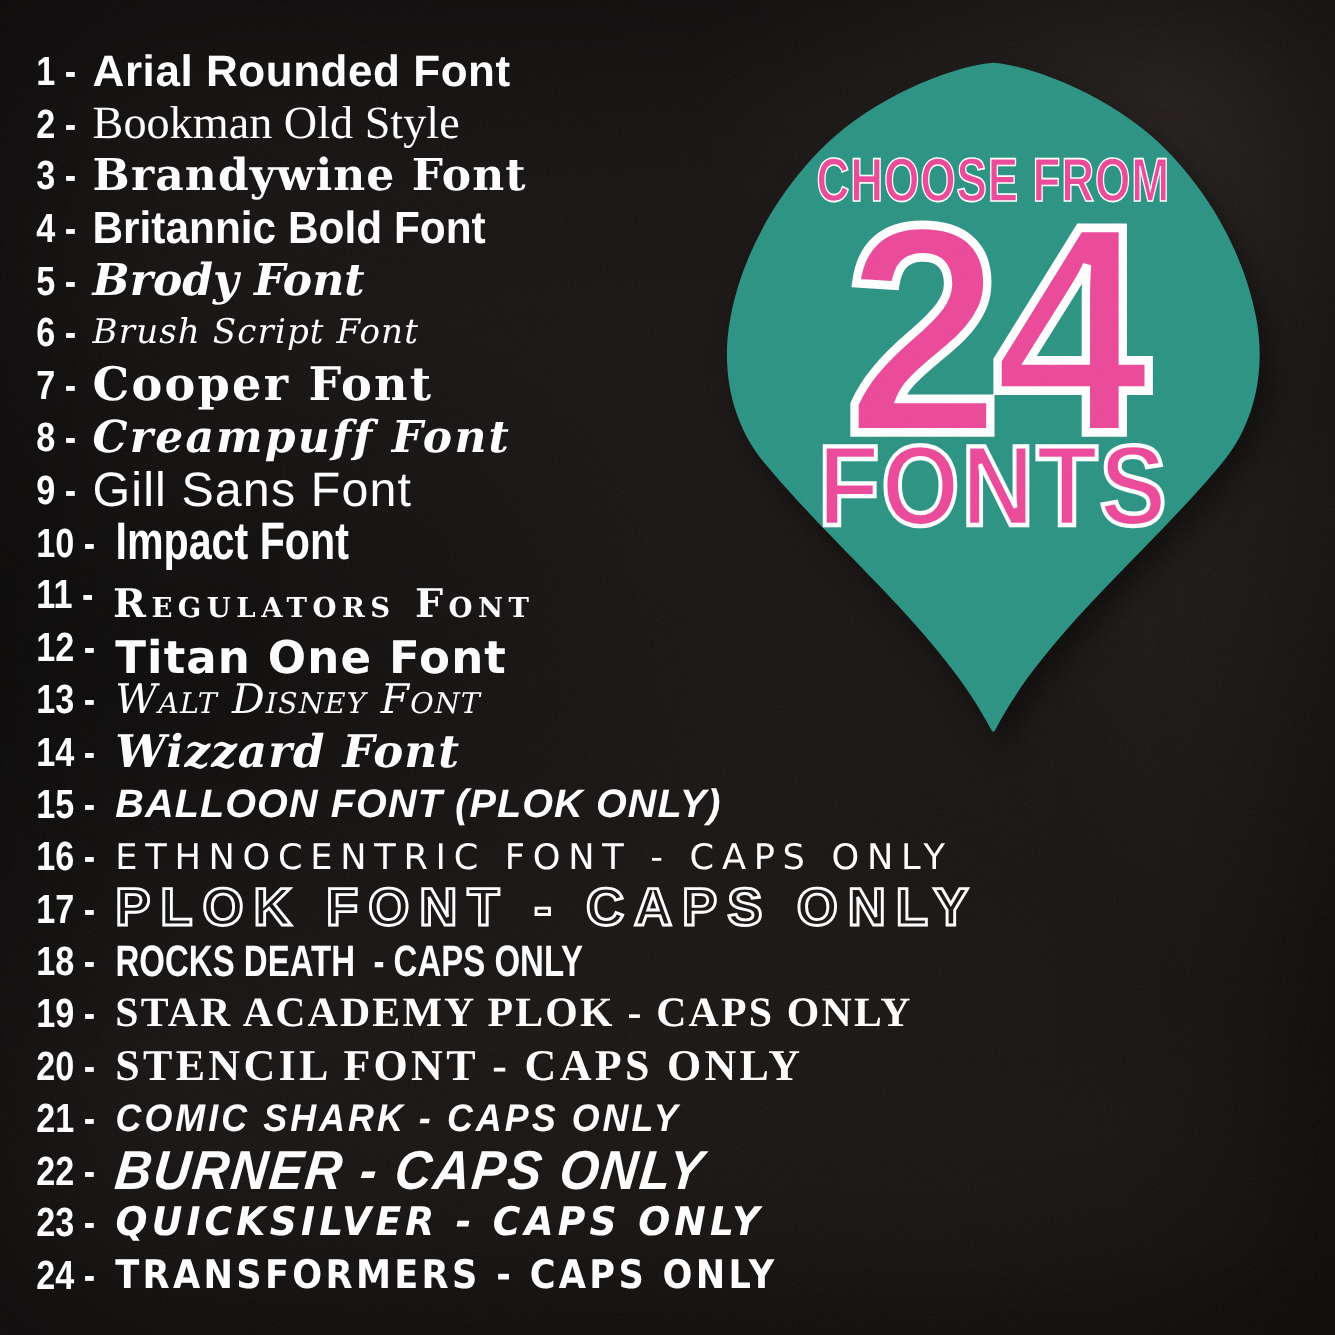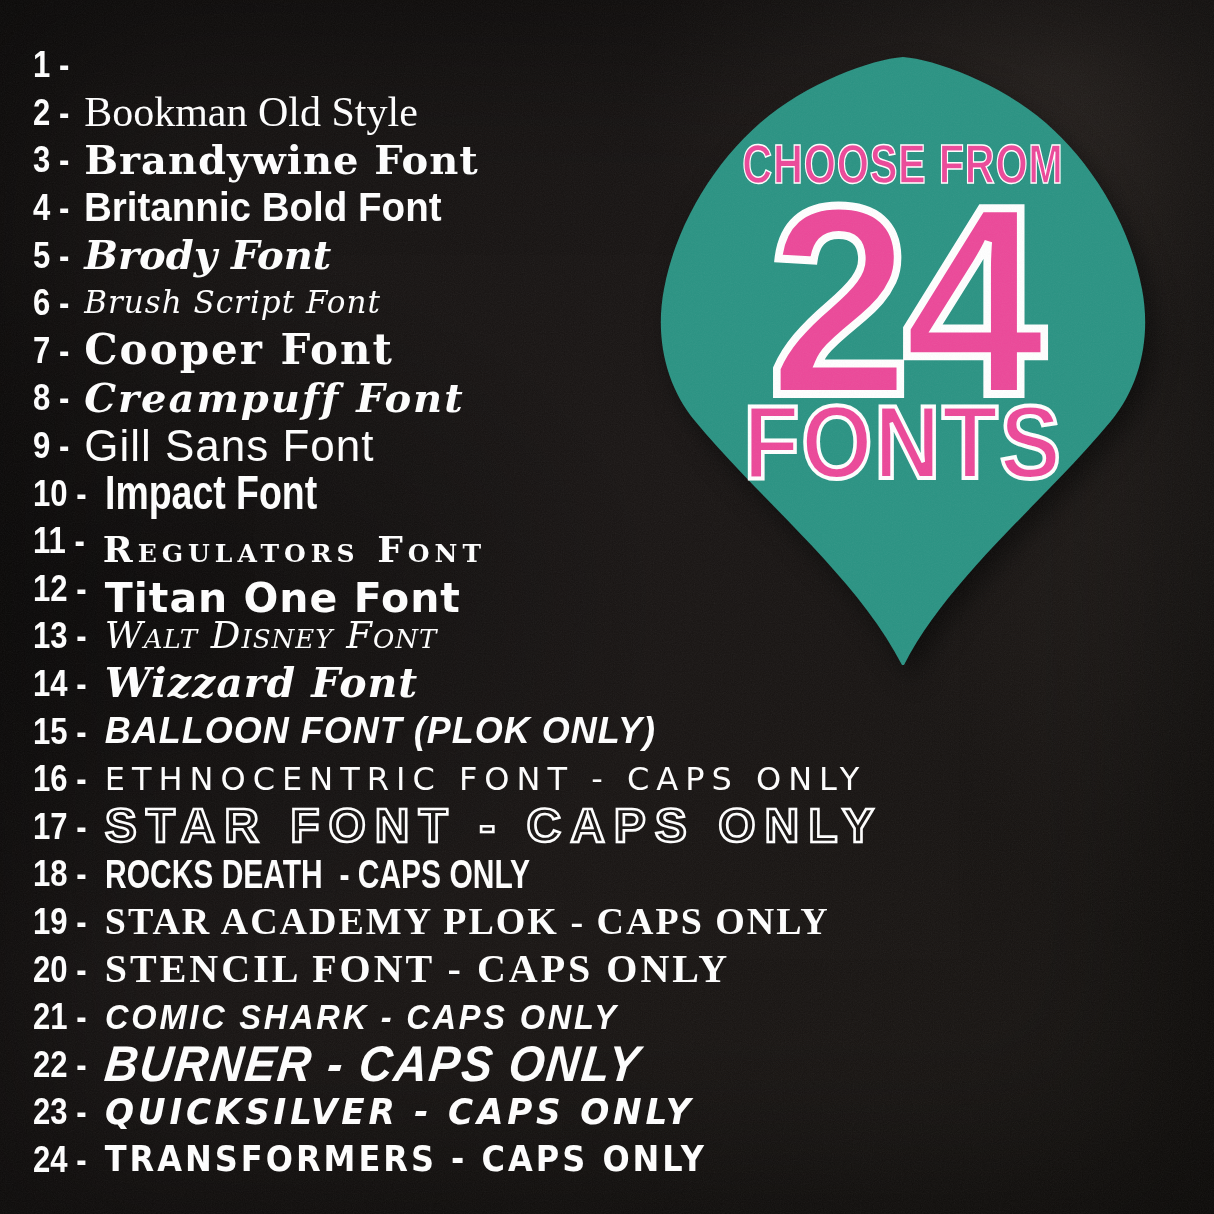--- a/index.html
+++ b/index.html
@@ -64,20 +64,21 @@
 </head>
 <body>
 
 <div class="stage">
   <div class="bg"></div>
   <div class="vignette"></div>
 
   <div class="font-list">
     <div class="row f1">
         <span class="num">1 -</span>
+        <span class="name">Arial Rounded Font</span>
       </div>
     <div class="row f2">
         <span class="num">2 -</span>
         <span class="name">Bookman Old Style</span>
       </div>
     <div class="row f3">
         <span class="num">3 -</span>
         <span class="name">Brandywine Font</span>
       </div>
     <div class="row f4">
@@ -127,21 +128,21 @@
     <div class="row f15">
         <span class="num">15 -</span>
         <span class="name">BALLOON FONT (PLOK ONLY)</span>
       </div>
     <div class="row f16">
         <span class="num">16 -</span>
         <span class="name">ETHNOCENTRIC FONT - CAPS ONLY</span>
       </div>
     <div class="row f17">
         <span class="num">17 -</span>
-        <span class="name">STAR FONT - CAPS ONLY</span>
+        <span class="name">PLOK FONT - CAPS ONLY</span>
       </div>
     <div class="row f18">
         <span class="num">18 -</span>
         <span class="name">ROCKS DEATH  - CAPS ONLY</span>
       </div>
     <div class="row f19">
         <span class="num">19 -</span>
         <span class="name">STAR ACADEMY PLOK - CAPS ONLY</span>
       </div>
     <div class="row f20">

